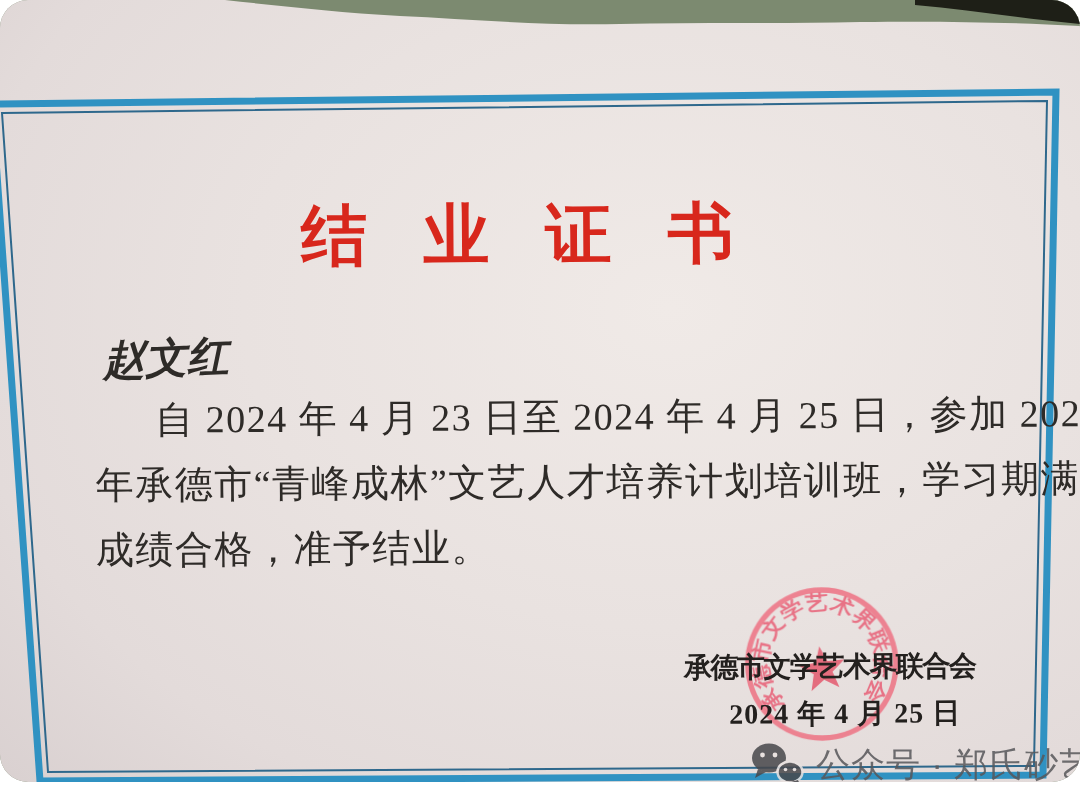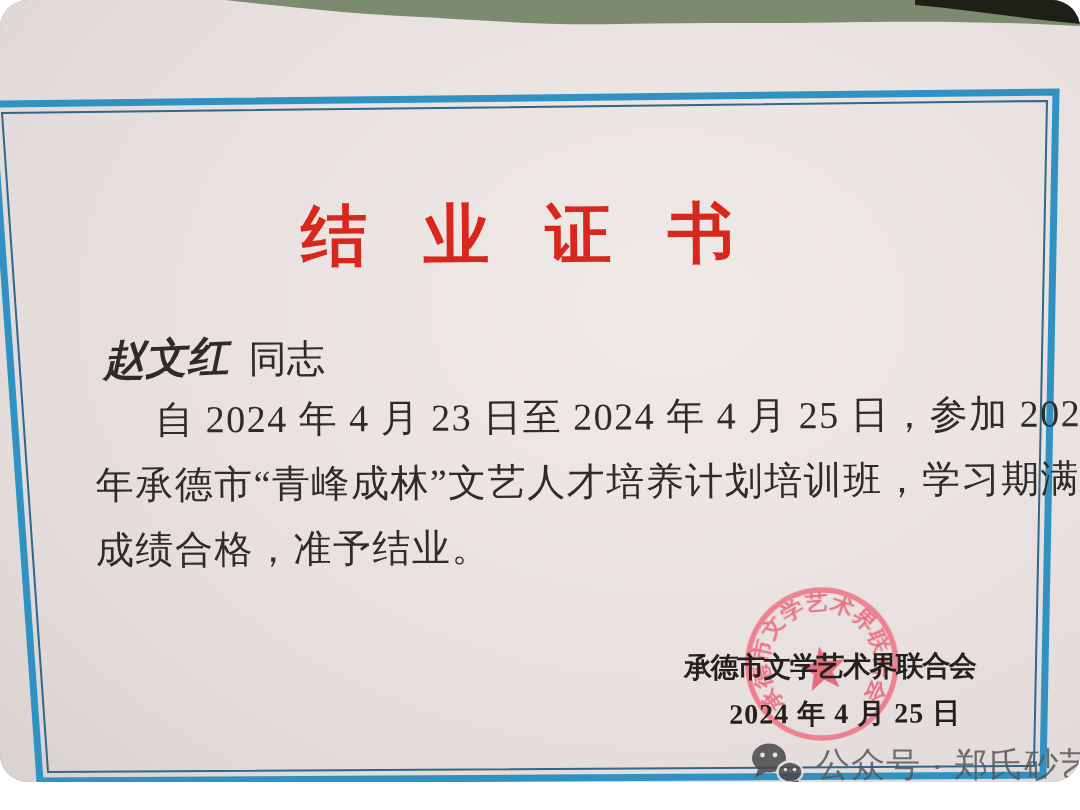--- a/index.html
+++ b/index.html
@@ -59,21 +59,20 @@
     <polygon points="-8,104 1056,92 1043,775 40,781" fill="none" stroke="#3092c2" stroke-width="7"></polygon>
     <polygon points="2,113 1047,101 1034,766 48,772" fill="none" stroke="#2e688c" stroke-width="2"></polygon>
   </svg>
 
   <div class="content">
 
     <div class="title">结业证书</div>
 
     <div class="name-row">
       <span class="name">赵文红</span>
-      <span class="honorific">同志</span>
     </div>
 
     <div class="body-text">
       <div class="body-line indent">自 2024 年 4 月 23 日至 2024 年 4 月 25 日，参加 2024</div>
       <div class="body-line">年承德市“青峰成林”文艺人才培养计划培训班，学习期满，</div>
       <div class="body-line">成绩合格，准予结业。</div>
     </div>
 
     <svg class="seal" viewBox="-85 -85 170 170">
       <circle cx="0" cy="0" r="74" fill="none" stroke="#ee6e80" stroke-width="5.5"></circle>

